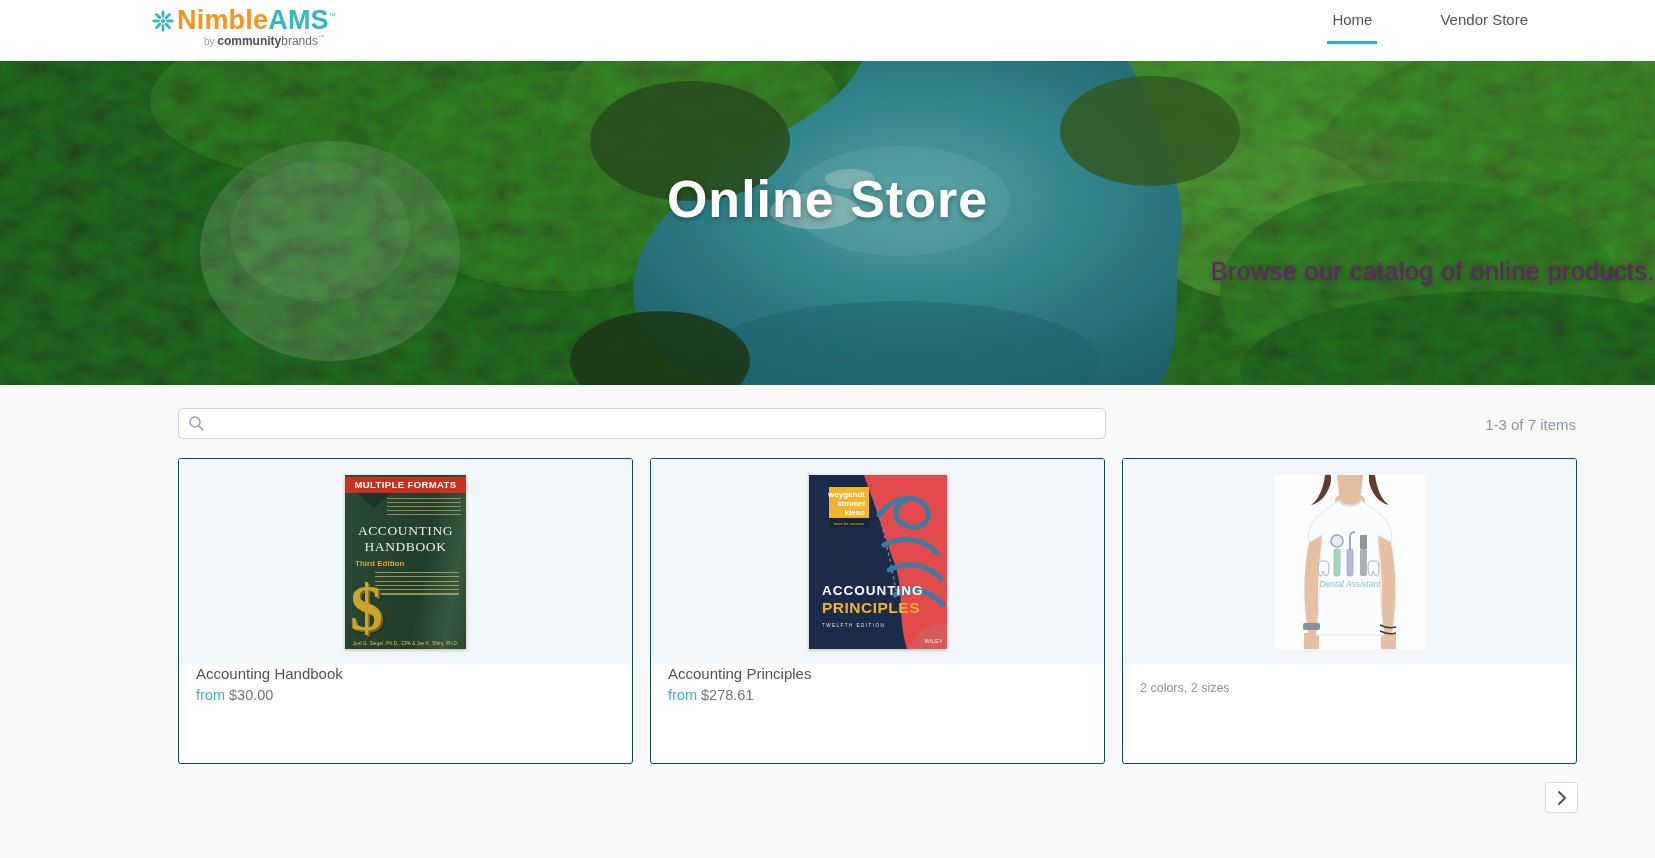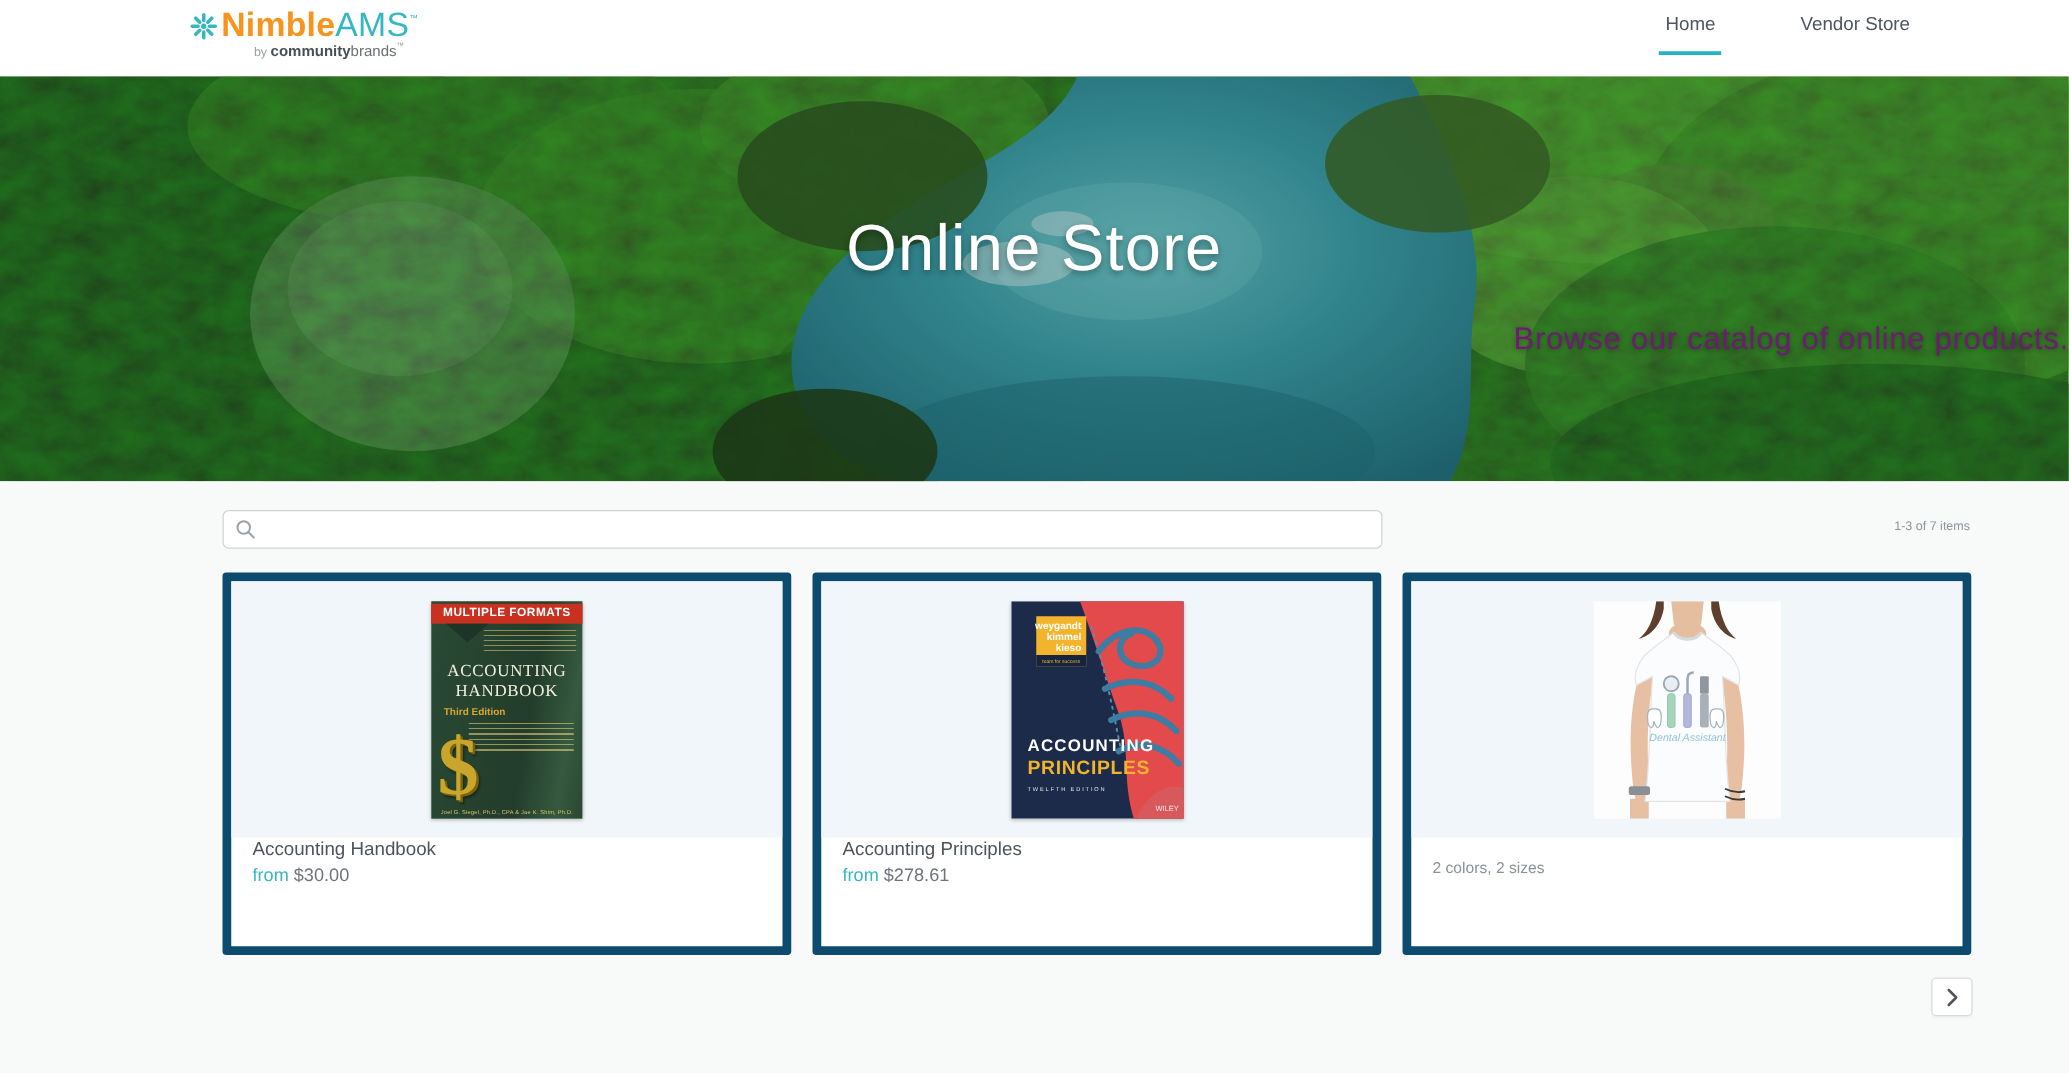--- a/index.html
+++ b/index.html
@@ -5,53 +5,53 @@
   * { margin:0; padding:0; box-sizing:border-box; }
   html,body { width:1655px; height:858px; overflow:hidden; background:#f8f9f9;
               font-family:"Liberation Sans", sans-serif; }
 
   
   .header { position:absolute; top:0; left:0; width:1655px; height:61px; background:#ffffff; z-index:5; }
   .logo { position:absolute; left:152px; top:5px; cursor:pointer; }
   .logo-row { display:flex; align-items:center; }
   .logo-star { margin-right:3px; }
   .logo-nimble { font-size:27px; font-weight:bold; color:#f7941e; letter-spacing:0.2px; }
-  .logo-ams { font-size:27px; font-weight:normal; color:#35b7c1; letter-spacing:0.2px; }
+  .logo-ams { font-size:27px; font-weight:bold; color:#35b7c1; letter-spacing:0.2px; }
   .logo-tm { font-size:7px; color:#35b7c1; vertical-align:top; margin-top:-10px; }
   .logo-byline { font-size:12px; color:#8a9096; text-align:center; margin-top:-2px; padding-left:40px; }
   .by-small { font-size:10px; color:#9aa0a6; }
   .by-bold { font-weight:bold; color:#4a4f54; }
   .by-rest { color:#6a6f74; }
   .by-tm { font-size:6px; color:#9aa0a6; vertical-align:top; }
 
   .nav { position:absolute; right:122px; top:11px; display:flex; gap:58px; }
   .nav-item { font-size:15px; color:#4d5560; padding:0 5px 13px 5px; cursor:pointer; }
   .nav-item.active { border-bottom:3px solid #26b3c0; }
 
   
   .hero { position:absolute; top:61px; left:0; width:1655px; height:324px; overflow:hidden; }
   .hero-bg { position:absolute; top:0; left:0; width:1655px; height:324px; }
   .hero-text { position:absolute; top:0; left:0; width:100%; text-align:center; color:#ffffff; }
-  .hero-title { position:absolute; top:108px; width:100%; font-size:52px; font-weight:400;
+  .hero-title { position:absolute; top:108px; width:100%; font-size:52px; font-weight:700;
                 letter-spacing:1px; text-shadow:0 2px 6px rgba(0,0,0,.35); }
   .hero-subtitle { position:absolute; top:196px; width:100%; font-size:25px; font-weight:400;
                    letter-spacing:0.5px; color:#701a75; text-shadow:0 1px 4px rgba(0,0,0,.35);text-align:right; }
 
   
   .container { position:absolute; top:385px; left:178px; width:1400px; }
 
   .search-wrap { position:absolute; top:23px; left:0; width:928px; height:31px; }
   .search-input { width:100%; height:100%; border:1px solid #cfd3d6; border-radius:5px;
                   background:#ffffff; padding:0 10px 0 34px; font-size:14px; color:#4d5560; outline:none; }
   .search-icon { position:absolute; left:10px; top:7px; }
 
-  .items-count { position:absolute; top:31px; right:2px; font-size:10px; color:#8f959c; }
+  .items-count { position:absolute; top:31px; right:2px; font-size:15px; color:#8f959c; }
 
   .cards { position:absolute; top:73px; left:0; display:flex; gap:17px; }
-  .card { width:455px; height:306px; background:#ffffff; border:7px solid #0c4a6e;
+  .card { width:455px; height:306px; background:#ffffff; border:1px solid #0c4a6e;
           border-radius:3px; cursor:pointer; overflow:hidden; }
   .card-img { height:205px; background:#f0f6f9; display:flex; align-items:center; justify-content:center; }
   .card-body { padding:1px 17px; }
   .card-title { font-size:15px; color:#4d545b; }
   .card-price { margin-top:5px; font-size:14.5px; }
   .from { color:#3ab5c2; }
   .price { color:#6d747b; }
   .card-meta { margin-top:16px; font-size:12.5px; color:#8b9299; min-height:14px; }
 
   

